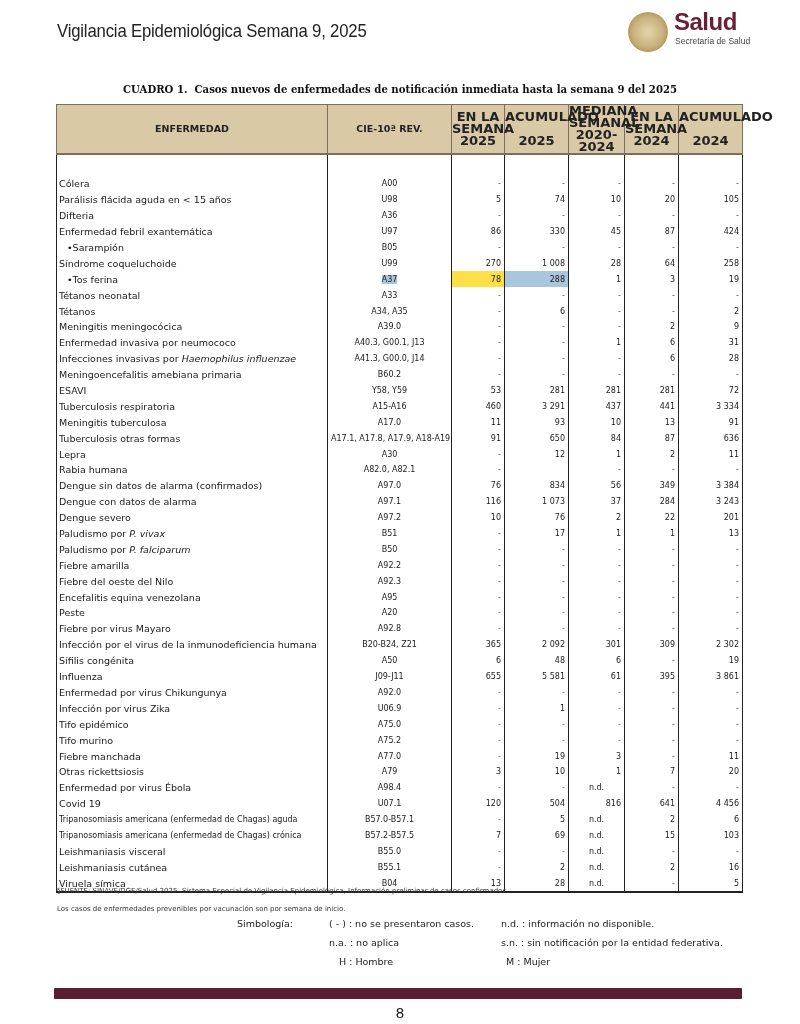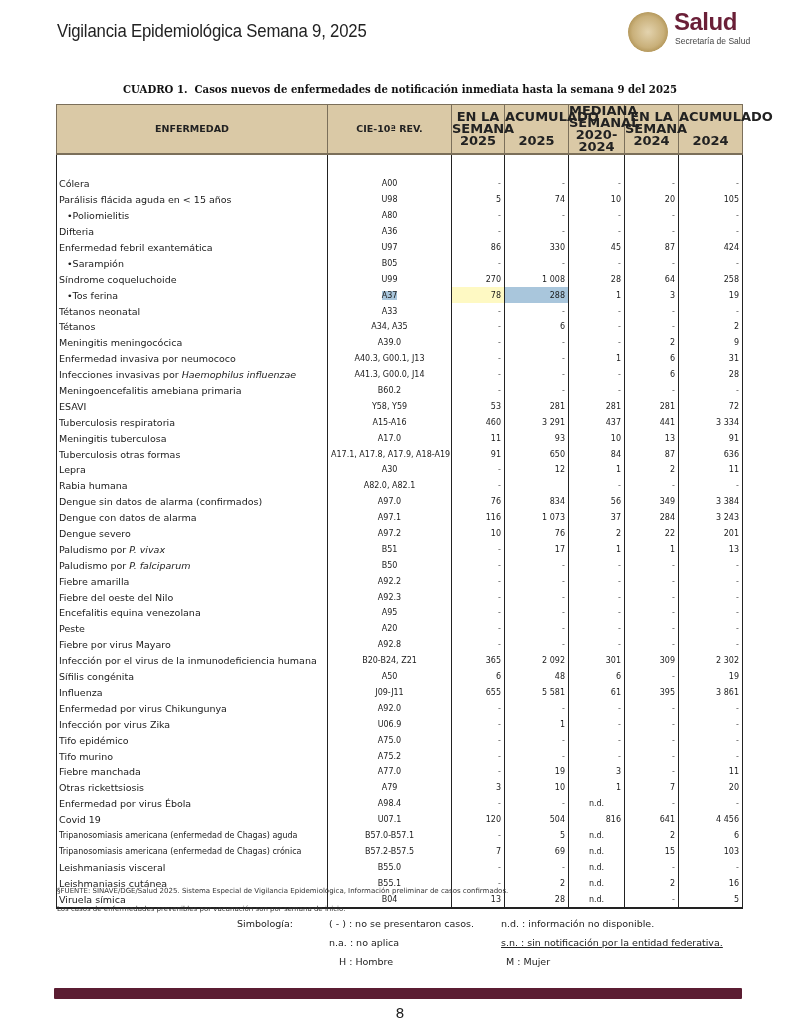--- a/index.html
+++ b/index.html
@@ -109,29 +109,20 @@
       <tr>
         <td class="name"><span>Parálisis flácida aguda en &lt; 15 años</span></td>
         <td class="code"><span>U98</span></td>
         <td class="num">5</td>
         <td class="num">74</td>
         <td class="num">10</td>
         <td class="num">20</td>
         <td class="num">105</td>
       </tr>
       <tr>
-        <td class="name sub"><span>•Poliomielitis</span></td>
-        <td class="code"><span>A80</span></td>
-        <td class="num dash">-</td>
-        <td class="num dash">-</td>
-        <td class="num dash">-</td>
-        <td class="num dash">-</td>
-        <td class="num dash">-</td>
-      </tr>
-      <tr>
         <td class="name"><span>Difteria</span></td>
         <td class="code"><span>A36</span></td>
         <td class="num dash">-</td>
         <td class="num dash">-</td>
         <td class="num dash">-</td>
         <td class="num dash">-</td>
         <td class="num dash">-</td>
       </tr>
       <tr>
         <td class="name"><span>Enfermedad febril exantemática</span></td>
@@ -156,21 +147,21 @@
         <td class="code"><span>U99</span></td>
         <td class="num">270</td>
         <td class="num">1 008</td>
         <td class="num">28</td>
         <td class="num">64</td>
         <td class="num">258</td>
       </tr>
       <tr>
         <td class="name sub"><span>•Tos ferina</span></td>
         <td class="code"><span style="background: rgb(169, 198, 220);">A37</span></td>
-        <td class="num" style="background: #fef9c3;">78</td>
+        <td class="num" style="background: #fde047;">78</td>
         <td class="num" style="background: rgb(169, 198, 220);">288</td>
         <td class="num">1</td>
         <td class="num">3</td>
         <td class="num">19</td>
       </tr>
       <tr>
         <td class="name"><span>Tétanos neonatal</span></td>
         <td class="code"><span>A33</span></td>
         <td class="num dash">-</td>
         <td class="num dash">-</td>
@@ -514,18 +505,18 @@
     </tbody>
 </table>
 
 <div class="foot1">§FUENTE: SINAVE/DGE/Salud 2025. Sistema Especial de Vigilancia Epidemiológica, Información preliminar de casos confirmados.</div>
 <div class="foot2">Los casos de enfermedades prevenibles por vacunación son por semana de inicio.</div>
 
 <div class="legend" style="left:237px;">Simbología:</div>
 <div class="legend" style="left:329px;">( - ) : no se presentaron casos.</div>
 <div class="legend" style="left:501px;">n.d. : información no disponible.</div>
 <div class="legend" style="left:329px; top:937px;">n.a. : no aplica</div>
-<div class="legend" style="left:501px; top:937px;text-decoration:underline;">s.n. : sin notificación por la entidad federativa.</div>
+<div class="legend" style="left:501px; top:937px;">s.n. : sin notificación por la entidad federativa.</div>
 <div class="legend" style="left:339px; top:956px;">H :  Hombre</div>
 <div class="legend" style="left:506px; top:956px;">M :  Mujer</div>
 
 <div class="bar"></div>
 <div class="page-num">8</div>
 
 </body></html>

